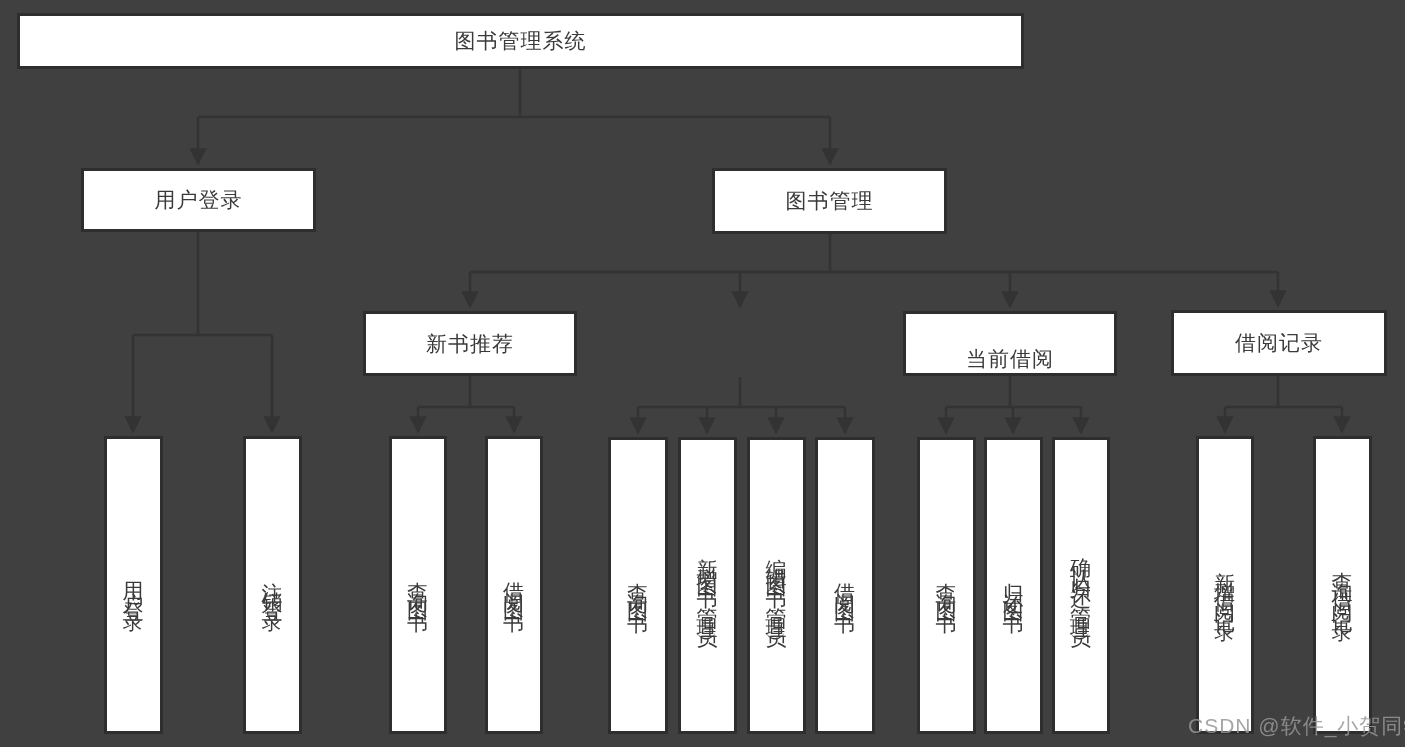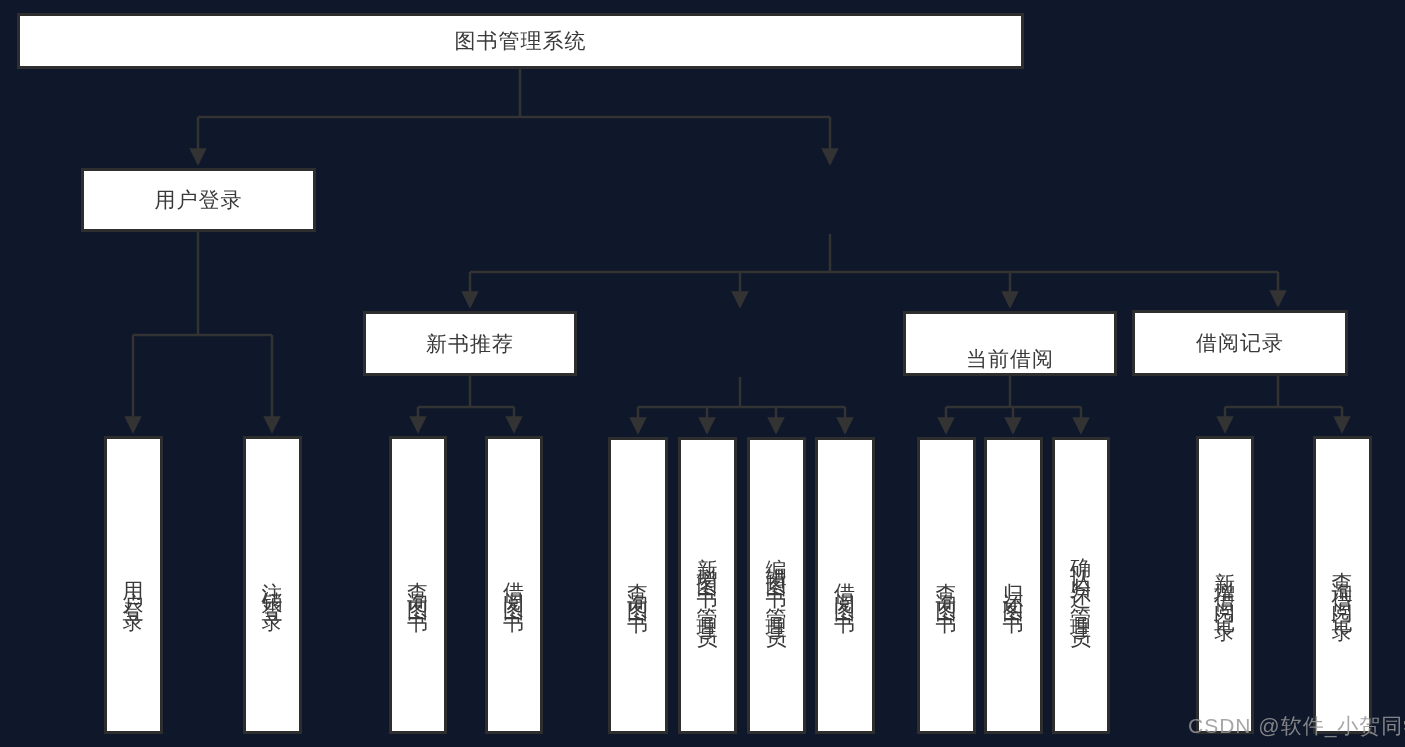--- a/index.html
+++ b/index.html
@@ -1,20 +1,20 @@
 <!DOCTYPE html>
 <html><head>
 <meta charset="utf-8">
 <style>
   html, body { margin: 0; padding: 0; background: #ffffff; }
   .canvas {
     position: relative;
     width: 1405px;
     height: 747px;
-    background: #0f172a;
+    background: #404040;
     font-family: "Liberation Sans", "DejaVu Sans", sans-serif;
     overflow: hidden;
   }
   .connectors {
     position: absolute;
     left: 0; top: 0;
     width: 1405px; height: 747px;
     pointer-events: none;
   }
   .box {
@@ -101,28 +101,31 @@
     </g>
   </svg>
 
   <div class="box h-box root-box" style="left:17px; top:13px; width:1007px; height:56px;">
     <span>图书管理系统</span>
   </div>
 
   <div class="box h-box" style="left:81px; top:168px; width:235px; height:64px;">
     <span>用户登录</span>
   </div>
+  <div class="box h-box" style="left:712px; top:168px; width:235px; height:66px;">
+    <span>图书管理</span>
+  </div>
 
   <div class="box h-box" style="left:363px; top:311px; width:214px; height:65px;font-family:Liberation Serif, serif;">
     <span>新书推荐</span>
   </div>
   <div class="box h-box" style="left:903px; top:311px; width:214px; height:65px;align-items:flex-end;">
     <span>当前借阅</span>
   </div>
-  <div class="box h-box" style="left:1132px; top:310px; width:216px; height:66px;align-items:center;">
+  <div class="box h-box" style="left:1171px; top:310px; width:216px; height:66px;align-items:center;">
     <span>借阅记录</span>
   </div>
 
   <div class="box v-box" style="left:104px; top:436px; width:59px; height:298px;">
     <span>用户登录</span>
   </div>
   <div class="box v-box" style="left:243px; top:436px; width:59px; height:298px;">
     <span>注销登录</span>
   </div>
 

